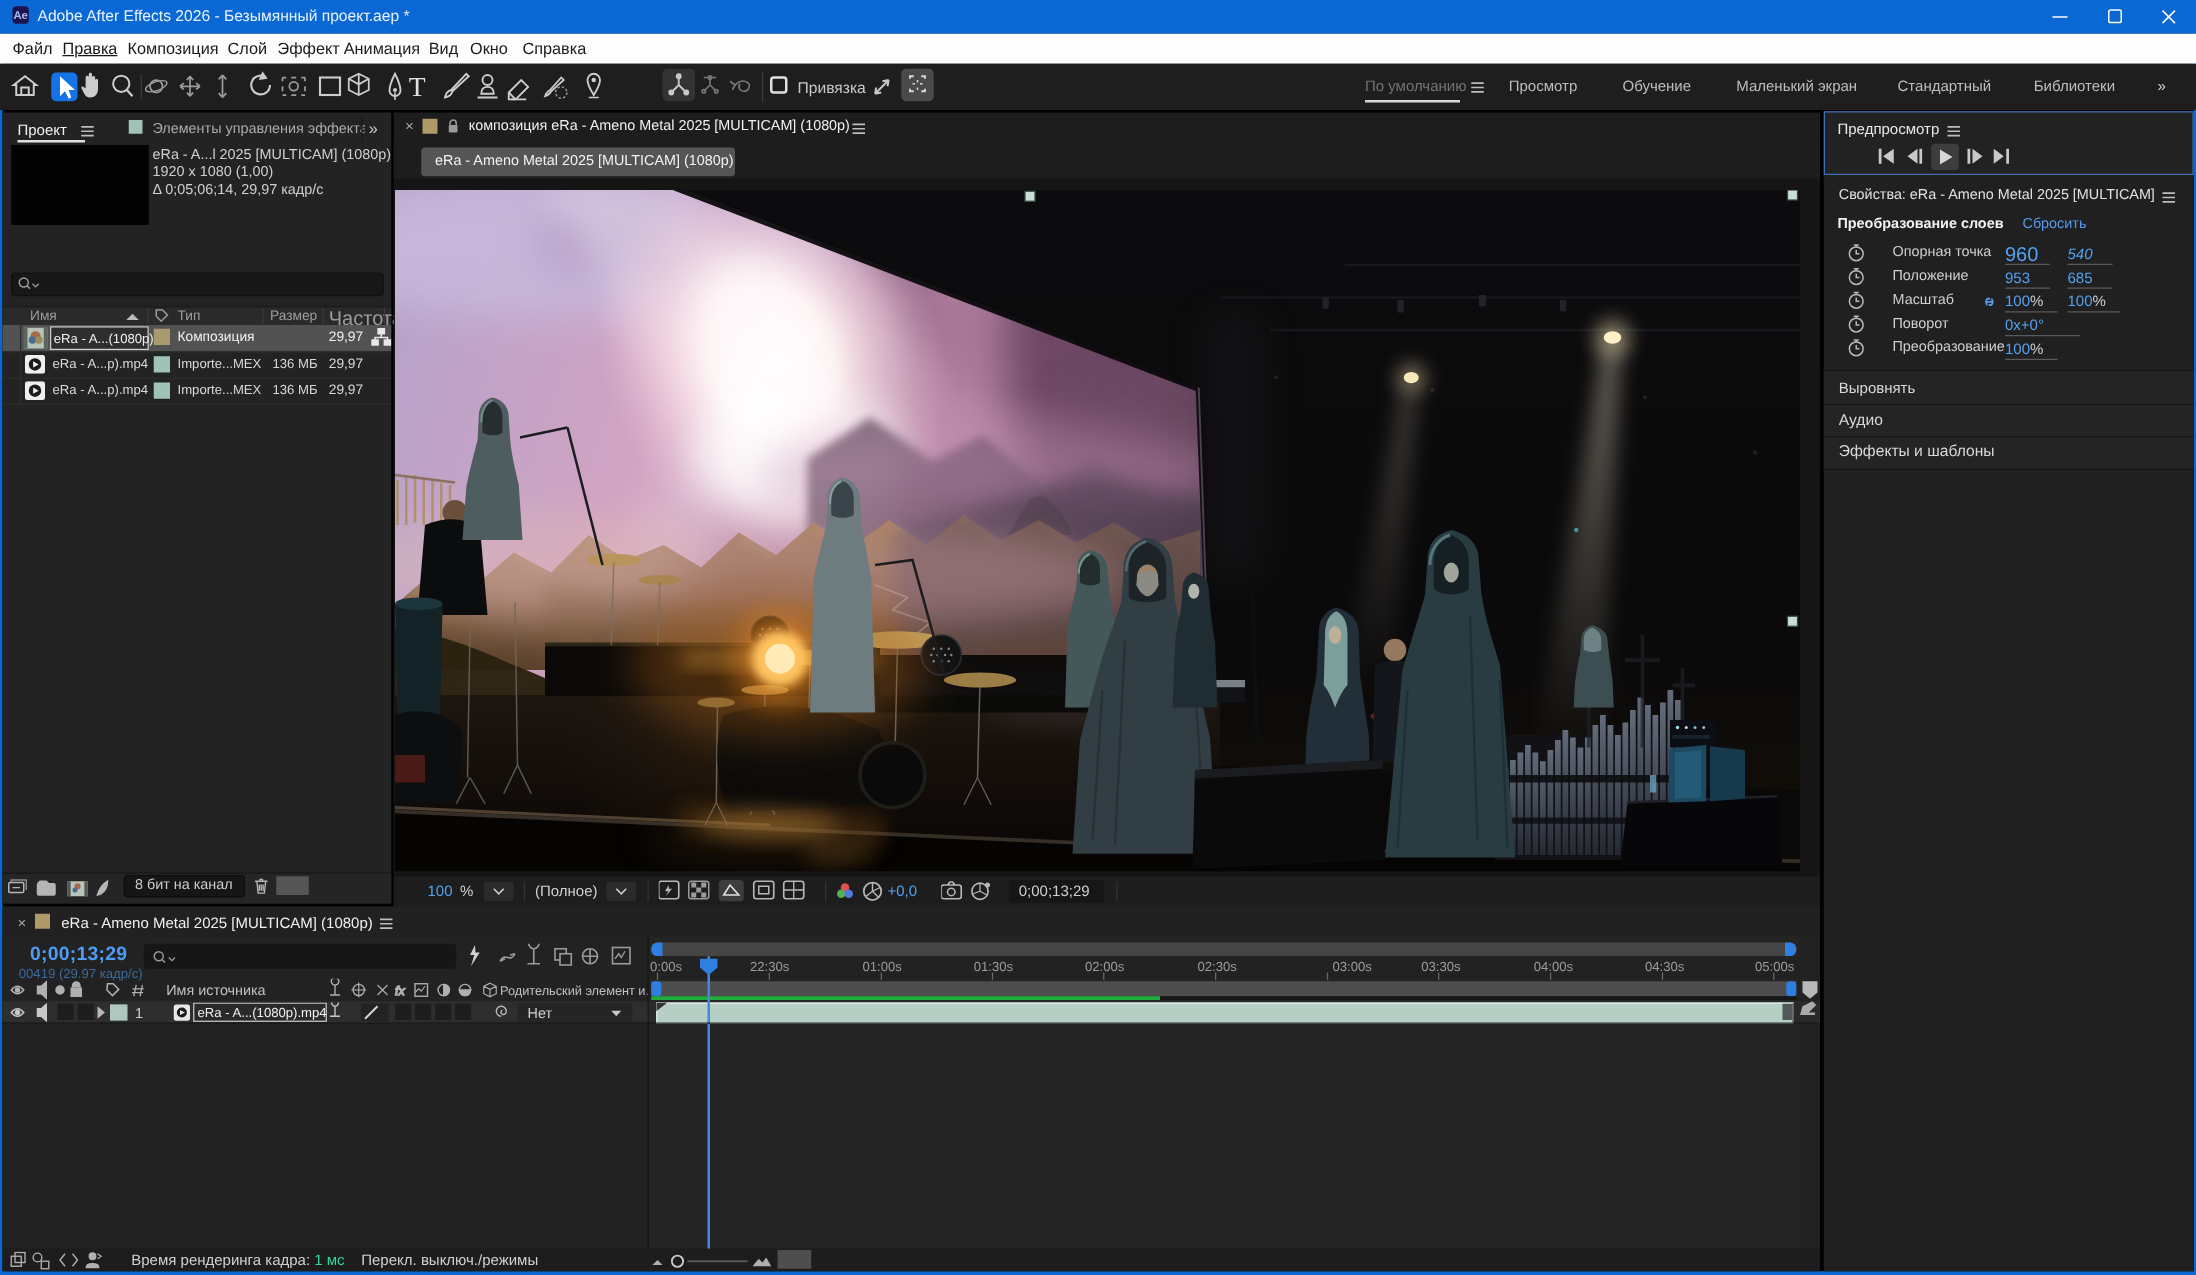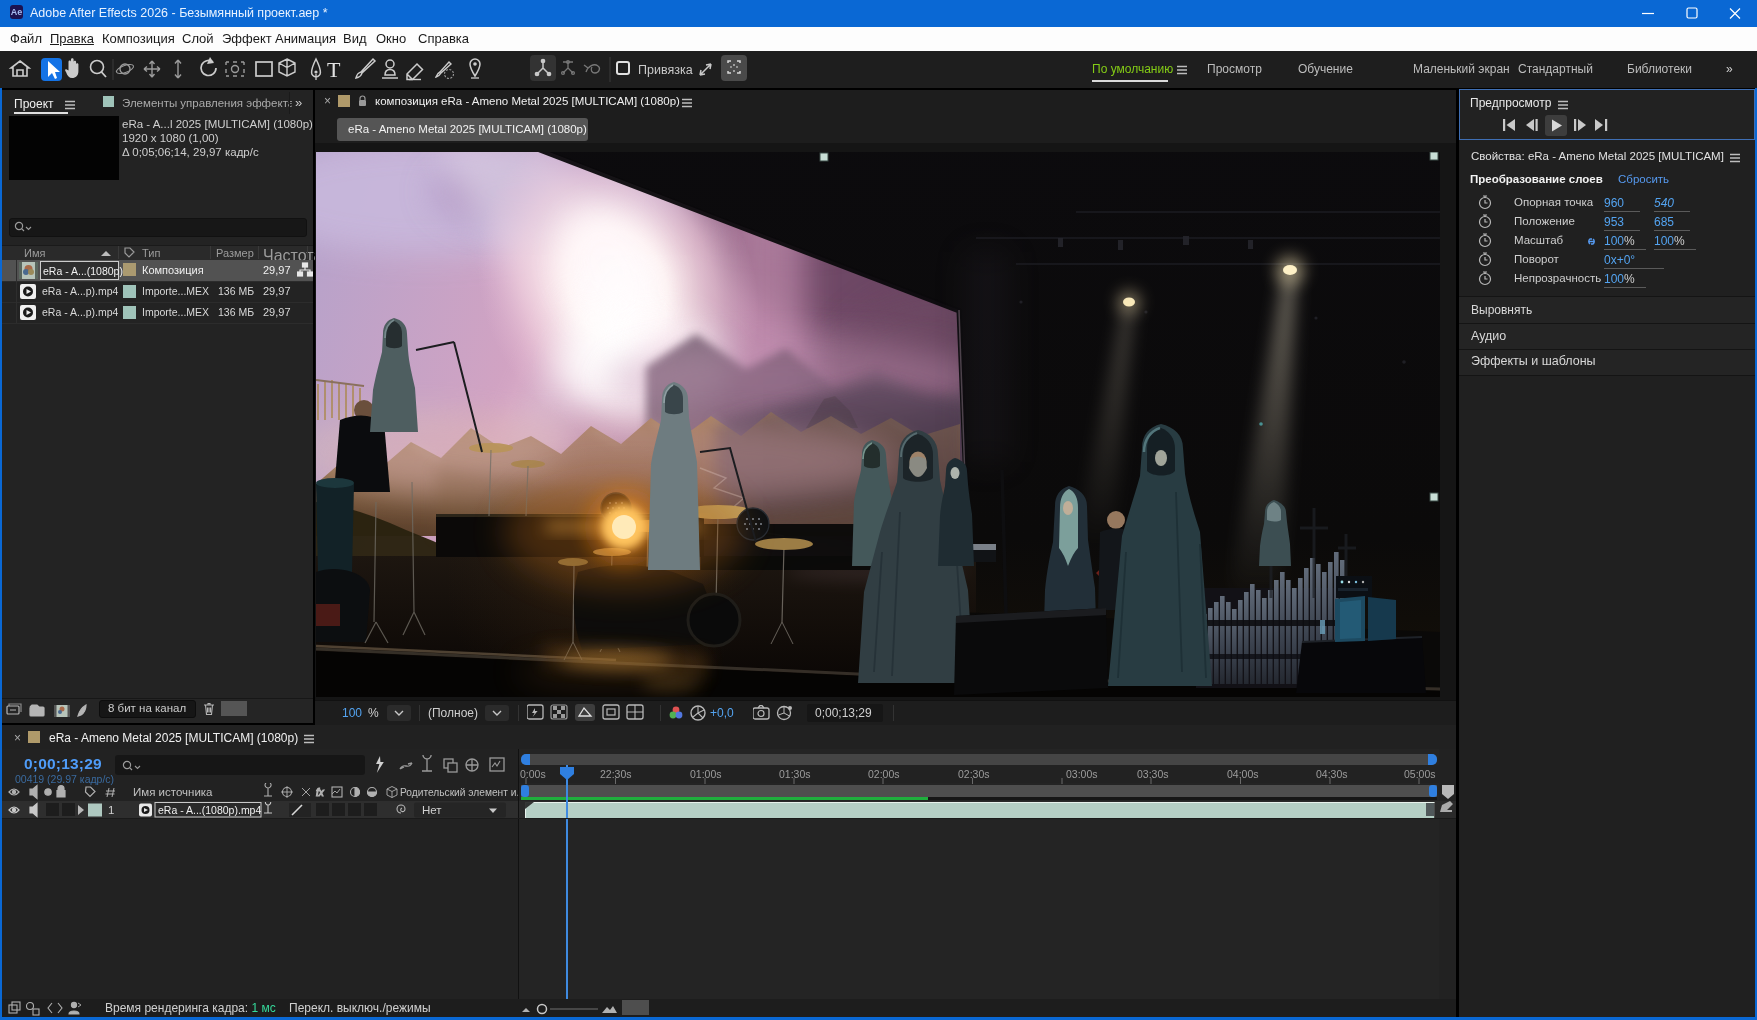--- a/index.html
+++ b/index.html
@@ -130,28 +130,28 @@
     <line x1="90" y1="6" x2="90" y2="31" stroke="#3a3a3a" stroke-width="1"></line>
     <rect x="97" y="11" width="12" height="12" rx="2" fill="none" stroke="#e0e0e0" stroke-width="2"></rect>
     <text x="118" y="23" font-size="12.5" fill="#c9c9c9">Привязка</text>
     <path d="M180 24 L191 13 M191 13 l-5 1 M191 13 l-1 5 M180 24 l5-1 M180 24 l1-5" stroke="#c9c9c9" stroke-width="1.5" fill="none"></path>
     <rect x="201" y="4" width="26" height="26" rx="4" fill="#4a4a4a"></rect>
     <g stroke="#d8d8d8" stroke-width="1.5" fill="none">
       <path d="M208 12 v-2 h3 M217 10 h3 v2 M220 20 v2 h-3 M211 22 h-3 v-2"></path>
       <path d="M210 16 h2 M216 16 h2 M214 13 v2 M214 19 v2" stroke-width="1.2"></path>
     </g>
   </svg>
-  <div class="wstab" style="left:1092px;color:#84cc16;">По умолчанию</div>
+  <div class="wstab" style="left:1092px;color:#737373;">По умолчанию</div>
   <div class="abs" style="left:1092px;top:29px;width:76px;height:2px;background:#d8d8d8;"></div>
   <svg class="abs" style="left:1176px;top:13px" width="12" height="12">
       <path d="M1 2.5 h10 M1 6 h10 M1 9.5 h10" stroke="#bdbdbd" stroke-width="1.3"></path>
     </svg>
   <div class="wstab" style="left:1207px;">Просмотр</div>
   <div class="wstab" style="left:1298px;">Обучение</div>
-  <div class="wstab" style="left:1389px;margin-left:24px;">Маленький экран</div>
+  <div class="wstab" style="left:1389px;">Маленький экран</div>
   <div class="wstab" style="left:1518px;">Стандартный</div>
   <div class="wstab" style="left:1627px;">Библиотеки</div>
   <div class="wstab" style="left:1726px;color:#d0d0d0;">»</div>
 </div>
 <div id="lpanel" class="abs">
 
   <div class="t" style="left:12px;top:7px;color:#f0f0f0;font-size:12px;">Проект</div>
   <svg class="abs" style="left:62px;top:9px" width="12" height="12">
       <path d="M1 2.5 h10 M1 6 h10 M1 9.5 h10" stroke="#bdbdbd" stroke-width="1.3"></path>
     </svg>
@@ -699,26 +699,26 @@
       <circle cx="8" cy="65" r="5.5"></circle>
         <path d="M8 62 v3 h2.5 M6 58 h4 M8 58 v2"></path>
       <circle cx="8" cy="84" r="5.5"></circle>
         <path d="M8 81 v3 h2.5 M6 77 h4 M8 77 v2"></path>
     </g>
   </svg>
   <div class="t txt" style="left:55px;top:107px;font-size:11.5px;">Опорная точка</div>
   <div class="t txt" style="left:55px;top:126px;font-size:11.5px;">Положение</div>
   <div class="t txt" style="left:55px;top:145px;font-size:11.5px;">Масштаб</div>
   <div class="t txt" style="left:55px;top:164px;font-size:11.5px;">Поворот</div>
-  <div class="t txt" style="left:55px;top:183px;font-size:11.5px;">Непрозрачность</div>
+  <div class="t txt" style="left:55px;top:183px;font-size:11.5px;">Преобразование</div>
   <svg class="abs" style="left:124px;top:147px" width="17" height="11">
       <path d="M7 8 a3.2 3.2 0 0 1 0-5 l2-0 M10 3 a3.2 3.2 0 0 1 0 5 l-2 0" stroke="#569af0" stroke-width="1.5" fill="none"></path>
       <path d="M6 5.5 h5" stroke="#569af0" stroke-width="1.5"></path>
     </svg>
-  <div class="t blue" style="left:145px;top:107px;font-size:12px;text-align:right;">960</div>
+  <div class="t blue" style="left:145px;top:107px;font-size:16px;text-align:right;">960</div>
     <div class="t blue" style="left:195px;top:107px;font-size:12px;font-style:italic;">540</div>
   <div class="abs" style="left:145px;top:122px;width:36px;height:1px;background:#5a5a5a;"></div>
     <div class="abs" style="left:195px;top:122px;width:36px;height:1px;background:#5a5a5a;"></div>
   <div class="t blue" style="left:145px;top:126px;font-size:12px;">953</div>
     <div class="t blue" style="left:195px;top:126px;font-size:12px;">685</div>
   <div class="abs" style="left:145px;top:141px;width:36px;height:1px;background:#5a5a5a;"></div>
     <div class="abs" style="left:195px;top:141px;width:36px;height:1px;background:#5a5a5a;"></div>
   <div class="t blue" style="left:145px;top:145px;font-size:12px;">100<span style="color:#cfcfcf">%</span></div>
     <div class="t blue" style="left:195px;top:145px;font-size:12px;">100<span style="color:#cfcfcf">%</span></div>
   <div class="abs" style="left:145px;top:160px;width:42px;height:1px;background:#5a5a5a;"></div>

